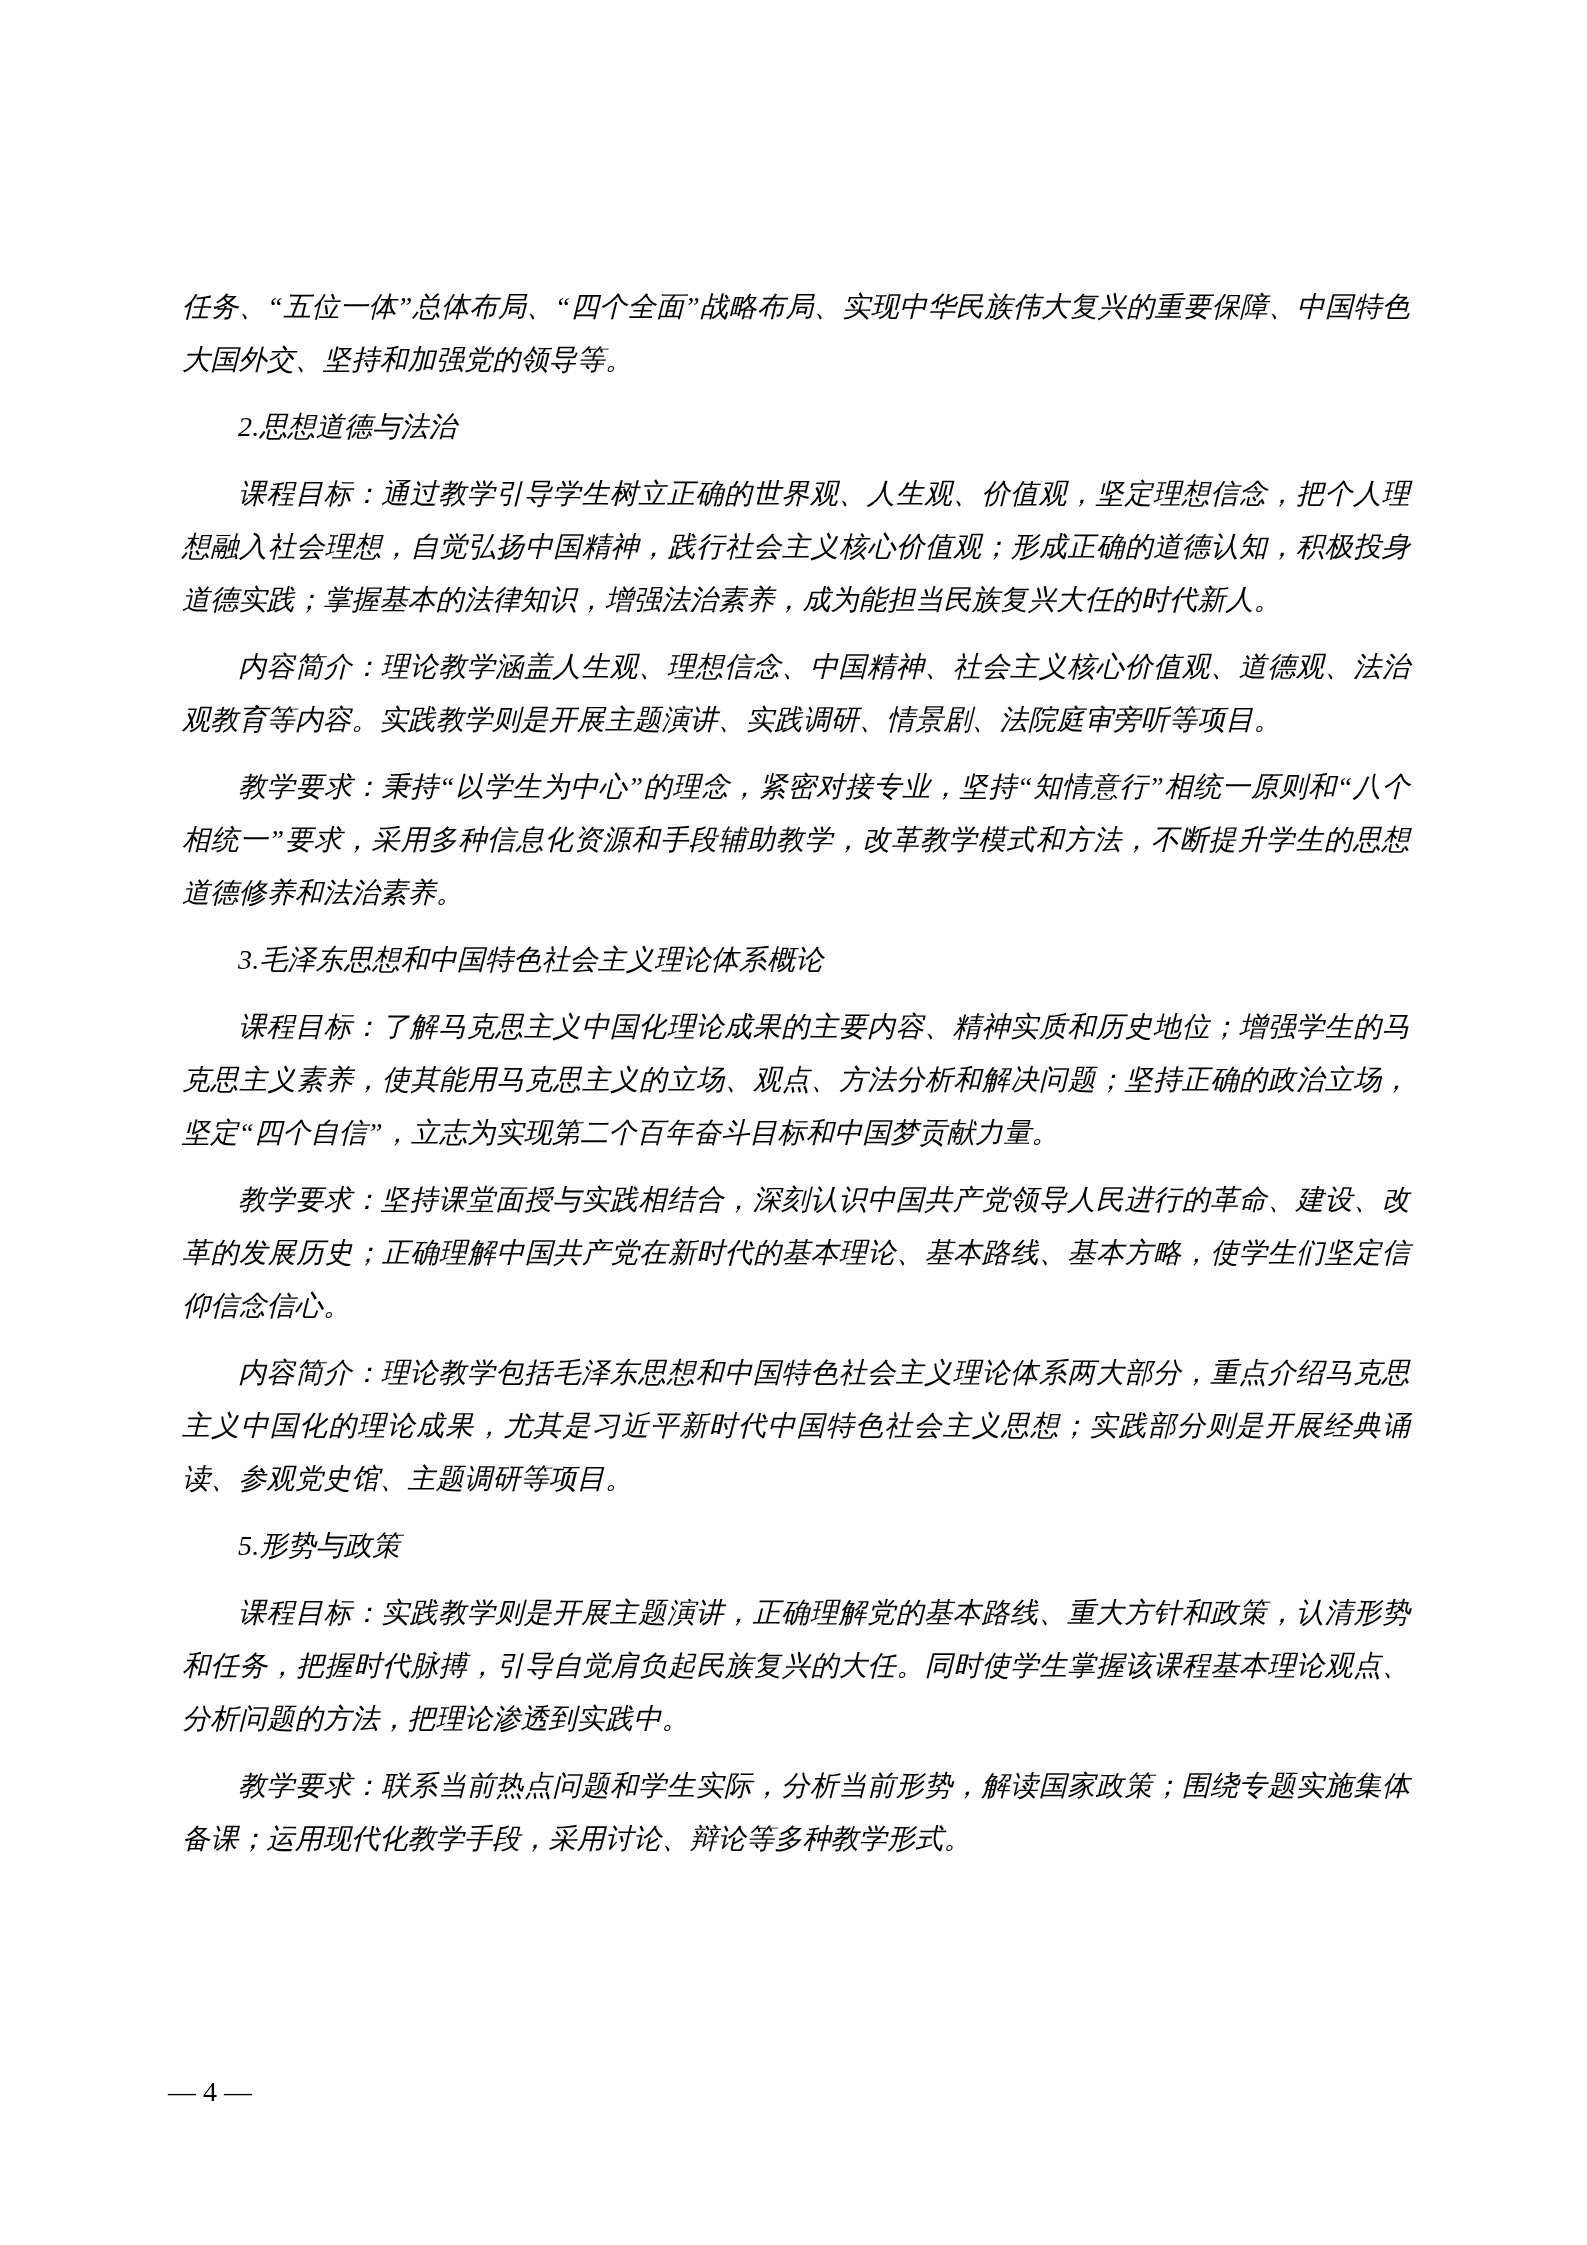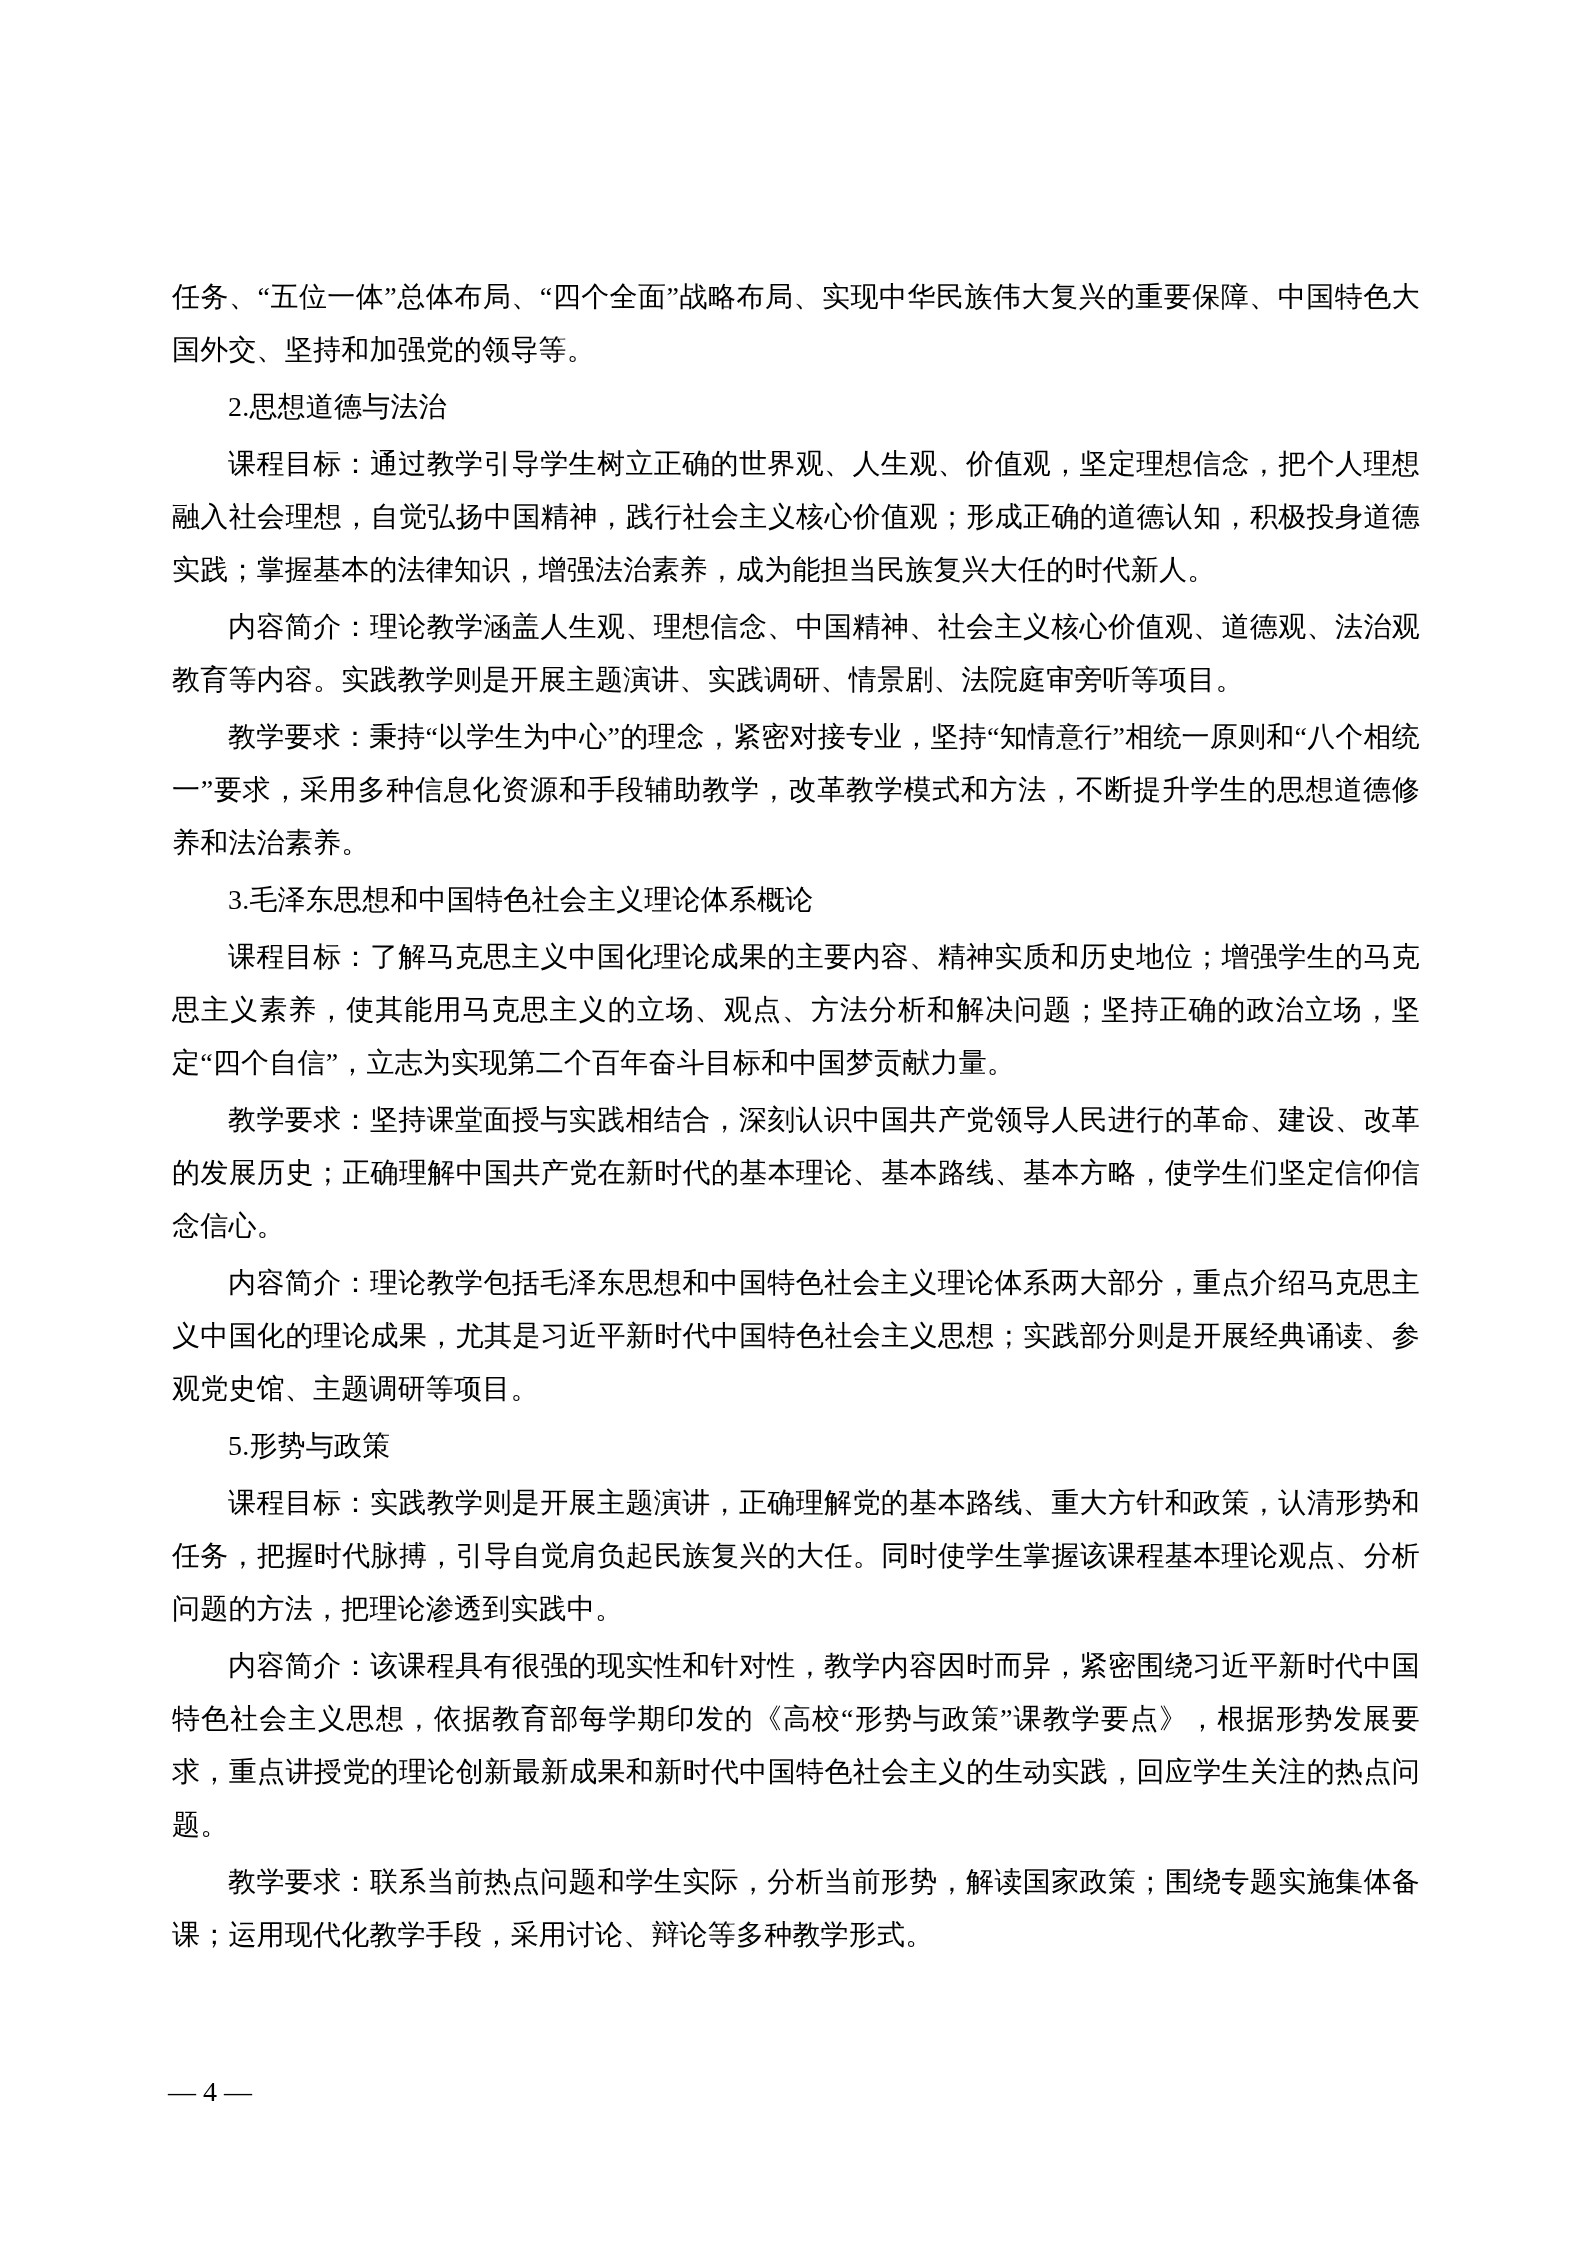--- a/index.html
+++ b/index.html
@@ -23,29 +23,30 @@
     background: #ffffff;
     overflow: hidden;
   }
   .doc-body {
     position: absolute;
     left: 168px;
     top: 266px;
     width: 1256px;
   }
   .para {
-    margin: 4px;
+    margin: 14px;
     padding: 0;
     font-size: 28px;
     line-height: 53px;
     text-align: justify;
     text-justify: inter-ideograph;
     text-indent: 2em;
     letter-spacing: 0.2px;
     word-break: break-all;
+    font-style: italic;
   }
   .para.no-indent {
     text-indent: 0;
   }
   .page-footer {
     position: absolute;
     left: 168px;
     top: 2072px;
     font-size: 28px;
     line-height: 40px;
@@ -61,17 +62,16 @@
     <p class="para">2.思想道德与法治</p>
     <p class="para">课程目标：通过教学引导学生树立正确的世界观、人生观、价值观，坚定理想信念，把个人理想融入社会理想，自觉弘扬中国精神，践行社会主义核心价值观；形成正确的道德认知，积极投身道德实践；掌握基本的法律知识，增强法治素养，成为能担当民族复兴大任的时代新人。</p>
     <p class="para">内容简介：理论教学涵盖人生观、理想信念、中国精神、社会主义核心价值观、道德观、法治观教育等内容。实践教学则是开展主题演讲、实践调研、情景剧、法院庭审旁听等项目。</p>
     <p class="para">教学要求：秉持“以学生为中心”的理念，紧密对接专业，坚持“知情意行”相统一原则和“八个相统一”要求，采用多种信息化资源和手段辅助教学，改革教学模式和方法，不断提升学生的思想道德修养和法治素养。</p>
     <p class="para">3.毛泽东思想和中国特色社会主义理论体系概论</p>
     <p class="para">课程目标：了解马克思主义中国化理论成果的主要内容、精神实质和历史地位；增强学生的马克思主义素养，使其能用马克思主义的立场、观点、方法分析和解决问题；坚持正确的政治立场，坚定“四个自信”，立志为实现第二个百年奋斗目标和中国梦贡献力量。</p>
     <p class="para">教学要求：坚持课堂面授与实践相结合，深刻认识中国共产党领导人民进行的革命、建设、改革的发展历史；正确理解中国共产党在新时代的基本理论、基本路线、基本方略，使学生们坚定信仰信念信心。</p>
     <p class="para">内容简介：理论教学包括毛泽东思想和中国特色社会主义理论体系两大部分，重点介绍马克思主义中国化的理论成果，尤其是习近平新时代中国特色社会主义思想；实践部分则是开展经典诵读、参观党史馆、主题调研等项目。</p>
     <p class="para">5.形势与政策</p>
     <p class="para">课程目标：实践教学则是开展主题演讲，正确理解党的基本路线、重大方针和政策，认清形势和任务，把握时代脉搏，引导自觉肩负起民族复兴的大任。同时使学生掌握该课程基本理论观点、分析问题的方法，把理论渗透到实践中。</p>
-    <p class="para">内容简介：该课程具有很强的现实性和针对性，教学内容因时而异，紧密围绕习近平新时代中国特色社会主义思想，依据教育部每学期印发的《高校“形势与政策”课教学要点》，根据形势发展要求，重点讲授党的理论创新最新成果和新时代中国特色社会主义的生动实践，回应学生关注的热点问题。</p>
     <p class="para">教学要求：联系当前热点问题和学生实际，分析当前形势，解读国家政策；围绕专题实施集体备课；运用现代化教学手段，采用讨论、辩论等多种教学形式。</p>
   </div>
   <div class="page-footer">— 4 —</div>
 </div>
 
 </body></html>

